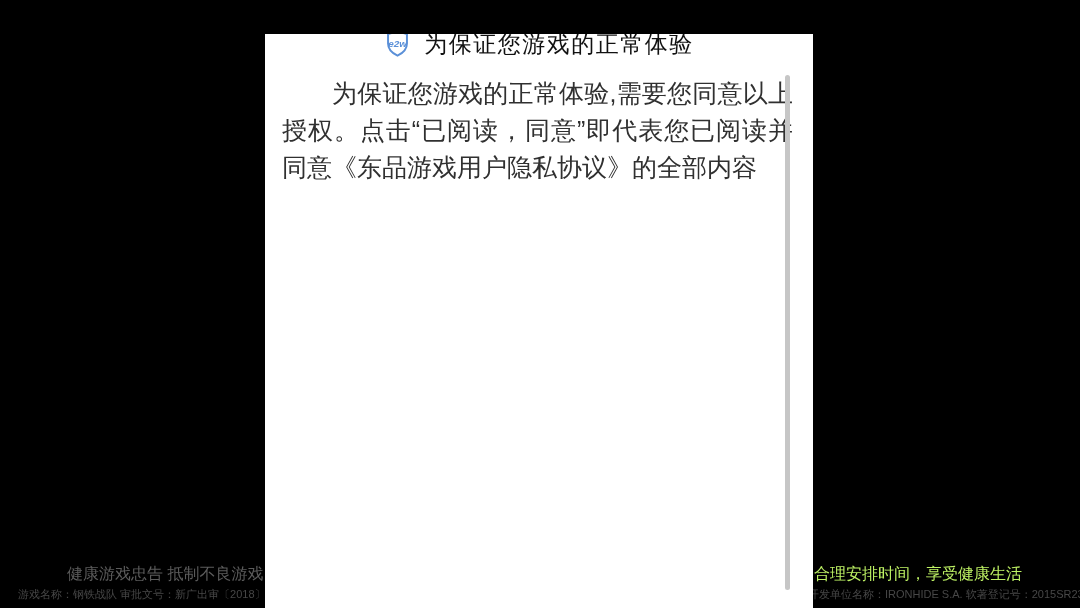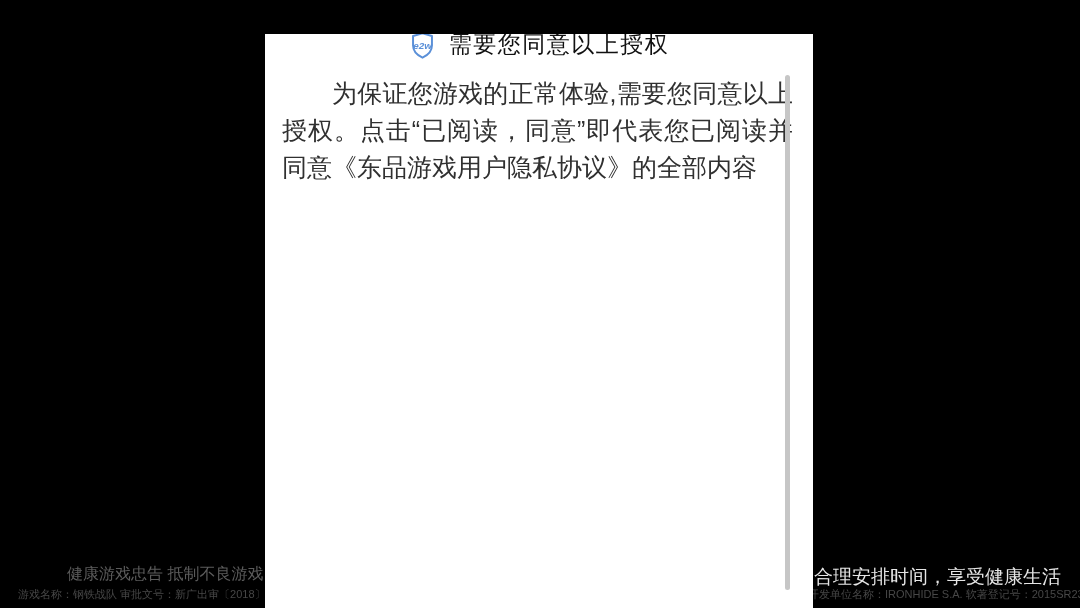--- a/index.html
+++ b/index.html
@@ -19,41 +19,41 @@
     overflow: hidden;
   }
 
   
   .notice {
     position: absolute;
     z-index: 1;
     white-space: nowrap;
   }
   .notice-health-left  { left: 67px;  top: 564px; font-size: 16px; color: #5c5c5c; }
-  .notice-health-right { left: 814px; top: 564px; font-size: 19px; color: #e5e5e5; }
+  .notice-health-right { left: 814px; top: 564px; font-size: 16px; color: #bef264; }
   .notice-reg-left     { left: 18px;  top: 587px; font-size: 11px; color: #474747; }
   .notice-reg-right    { left: 808px; top: 587px; font-size: 11px; color: #474747; }
 
   
   .dialog {
     position: absolute;
     z-index: 5;
     left: 265px;
     top: 28px;
     width: 548px;
     height: 580px;
     background: #ffffff;
     border-radius: 6px 6px 0 0;
     overflow: hidden;
   }
   .dialog-header {
     margin-top: 2px;
     height: 29px;
     display: flex;
-    align-items: flex-end;
+    align-items: flex-start;
     justify-content: center;
     gap: 13px;
   }
   .logo-badge {
     width: 27px;
     height: 27px;
     flex: 0 0 auto;
   }
   .dialog-title {
     font-size: 23px;
@@ -104,21 +104,21 @@
   <div class="notice notice-reg-left">游戏名称：钢铁战队 审批文号：新广出审〔2018〕860号 网</div>
   <div class="notice notice-reg-right">开发单位名称：IRONHIDE S.A. 软著登记号：2015SR231408</div>
 
   <div class="dialog">
 
     <div class="dialog-header">
       <svg class="logo-badge" viewBox="0 0 30 30">
         <path d="M15 1.5 L25.5 4.5 L25.5 15 C25.5 21 21 25.7 15 28.5 C9 25.7 4.5 21 4.5 15 L4.5 4.5 Z" fill="#ffffff" stroke="#5b90d8" stroke-width="2.2" stroke-linejoin="round"></path>
         <text x="15" y="19" text-anchor="middle" font-size="11" font-weight="700" font-style="italic" fill="#5b90d8">e2w</text>
       </svg>
-      <div class="dialog-title">需要您同意以上授权</div>
+      <div class="dialog-title">为保证您游戏的正常体验</div>
     </div>
 
     <div class="dialog-body">
       <p>为保证您游戏的正常体验,需要您同意以上授权。点击“已阅读，同意”即代表您已阅读并同意《东品游戏用户隐私协议》的全部内容</p>
     </div>
 
     <div class="scrollbar-thumb"></div>
   </div>
 
   <div class="top-bar"></div>

